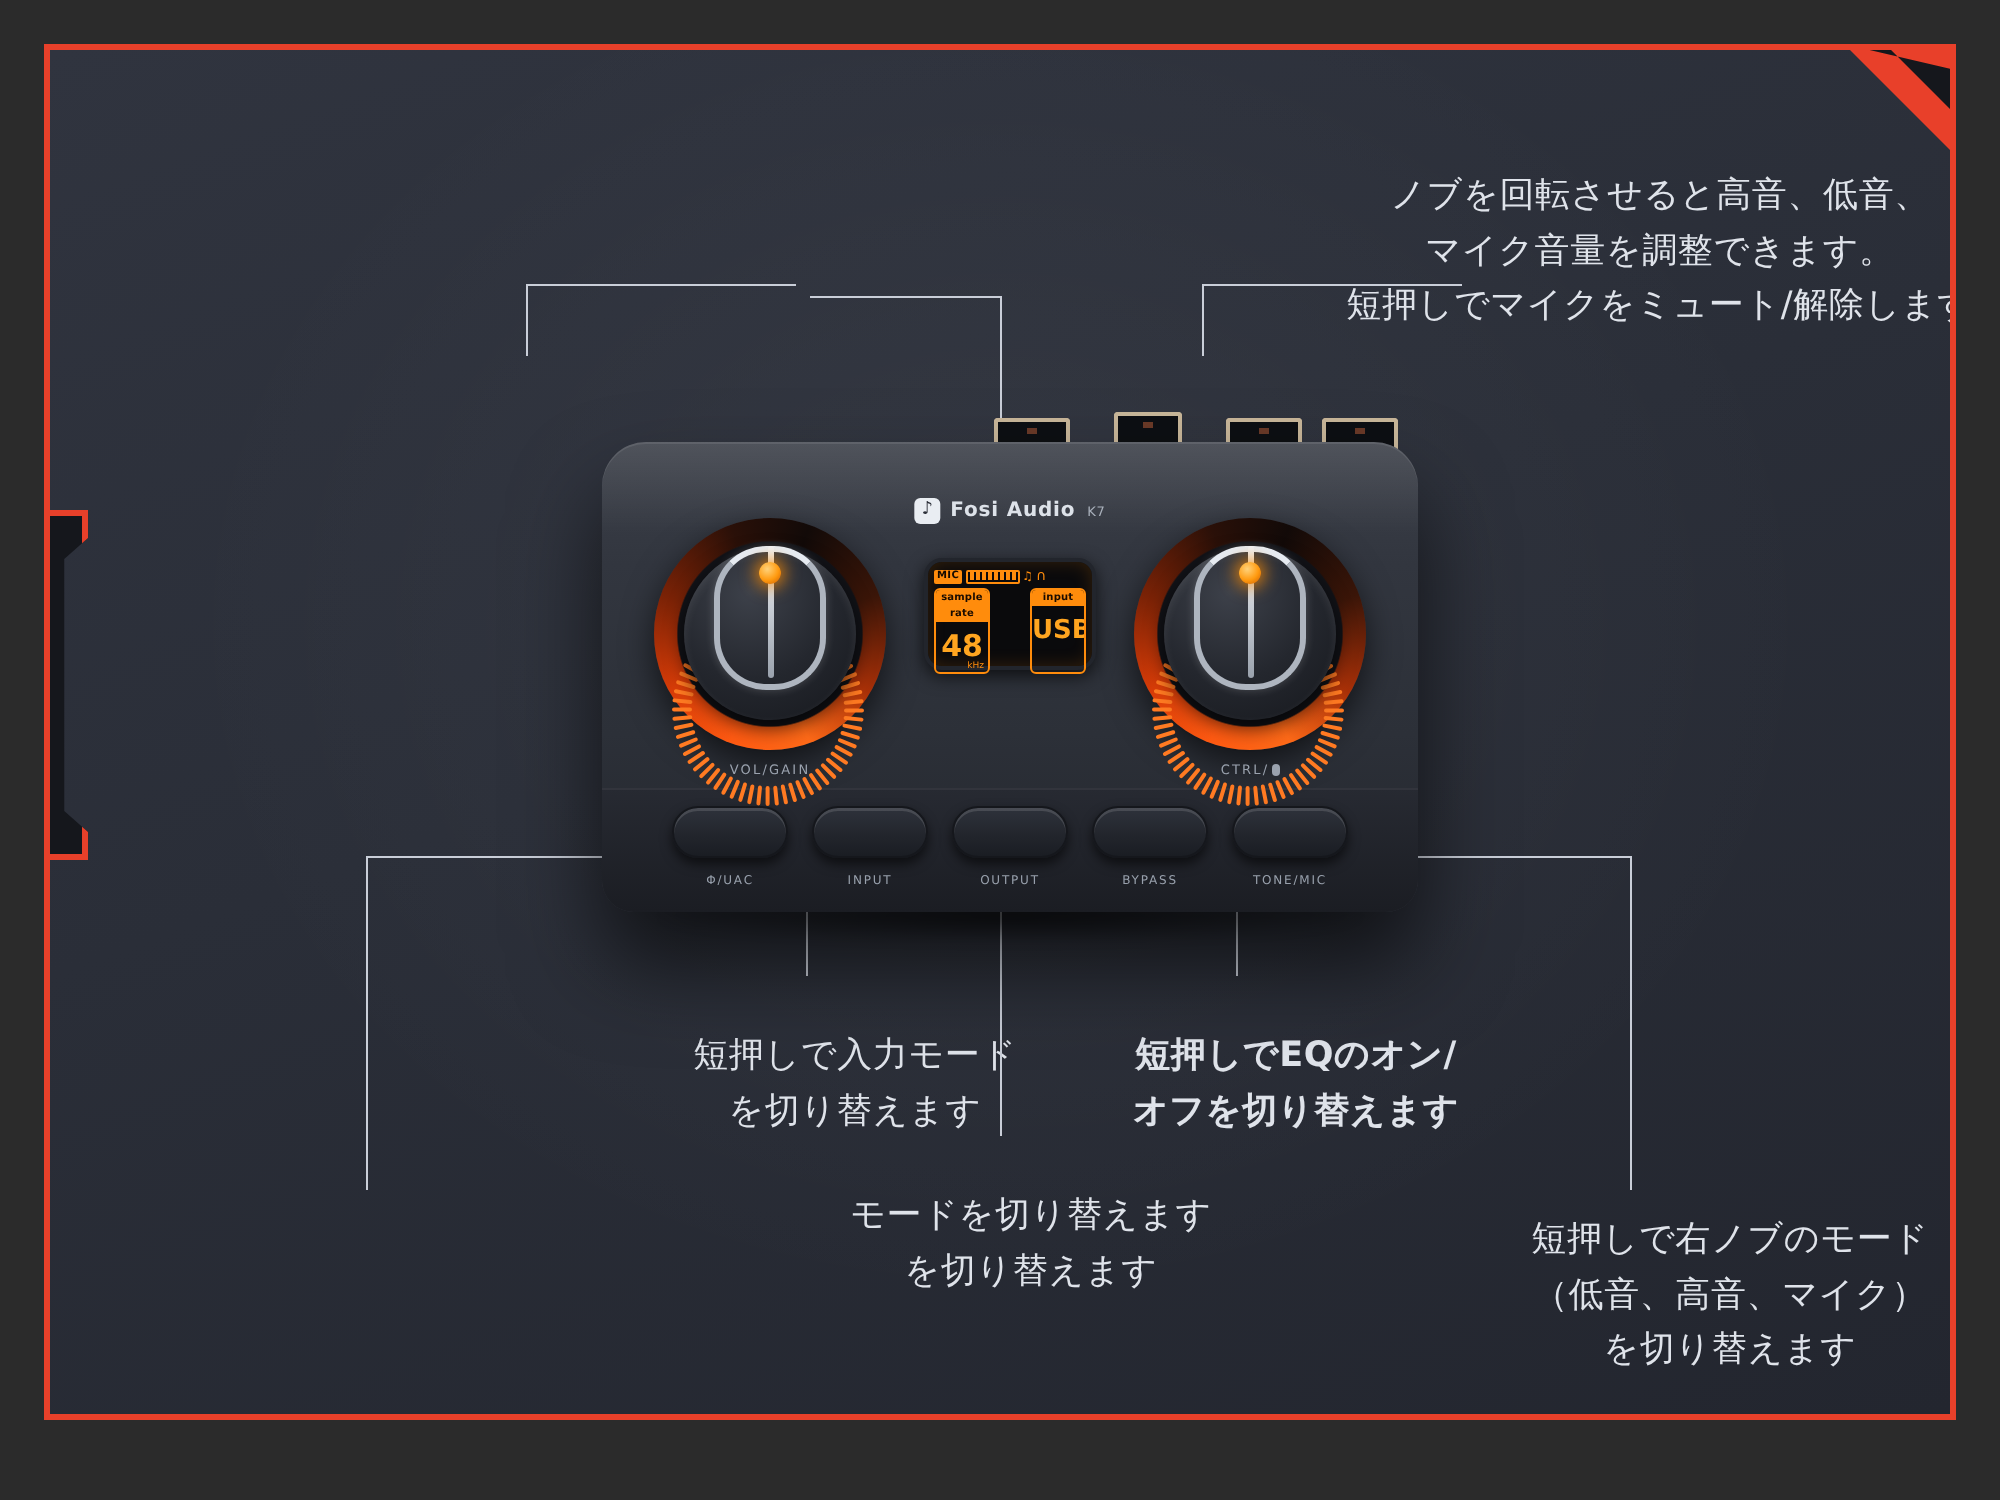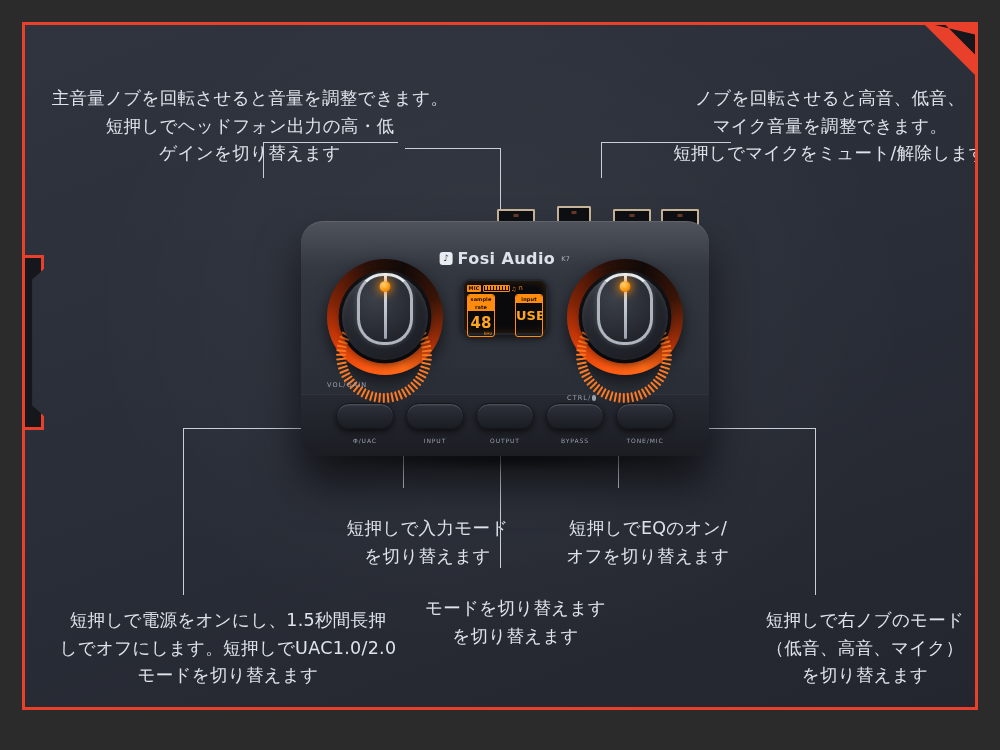--- a/index.html
+++ b/index.html
@@ -47,21 +47,21 @@
   }
 
   
   .cap{position:absolute;color:#dfe3ea;font-size:17.5px;line-height:1.58;letter-spacing:.3px;white-space:pre-line;}
   .cap.c{text-align:center;}
 
   #cap-vol   {left:20px;  top:60px;  width:410px;}
   #cap-ctrl  {left:630px; top:60px;  width:350px;}
   #cap-lcd   {left:395px; top:143px; width:190px;}
   #cap-input {left:290px; top:490px; width:225px;}
-  #cap-eq    {left:518px; top:490px; width:210px;}
+  #cap-eq    {left:518px; top:490px; width:210px;font-weight:bold;}
   #cap-output{left:378px; top:570px; width:225px;}
   #cap-power {left:8px;   top:582px; width:390px;}
   #cap-right {left:690px; top:582px; width:300px;}
 
   
   .ln{position:absolute;background:#c9ced8;}
   .lh{height:1px;}
   .lv{width:1px;}
 
   
@@ -84,21 +84,21 @@
   }
   .body-bottom{
     position:absolute;left:0;right:0;bottom:0;height:62px;border-radius:0 0 16px 16px;
     background:linear-gradient(180deg,#272a32 0%,#1b1d23 100%);
     box-shadow:inset 0 1px 0 rgba(255,255,255,.05);
   }
 
   
   .brand{position:absolute;left:50%;top:28px;transform:translateX(-50%);display:flex;align-items:center;gap:5px;}
   .brand .logo{width:13px;height:13px;border-radius:3px;background:#e9edf2;color:#2b2f38;font-size:9px;line-height:13px;text-align:center;font-weight:bold;}
-  .brand .bname{color:#dde2e9;font-size:16px;letter-spacing:.4px;font-weight:bold;}
+  .brand .bname{color:#dde2e9;font-size:10px;letter-spacing:.4px;font-weight:bold;}
   .brand .bmodel{color:#a9b0bb;font-size:6.5px;letter-spacing:.4px;margin-left:1px;}
 
   
   .knob{position:absolute;width:116px;height:116px;top:38px;}
   #knob-vol{left:26px;}
   #knob-ctrl{left:266px;}
   .knob .ring{
     position:absolute;inset:0;border-radius:50%;
     background:
       radial-gradient(circle at 50% 50%, #121318 0 56%, rgba(0,0,0,0) 57%),
@@ -123,23 +123,23 @@
     content:"";position:absolute;left:50%;top:-3px;margin-left:-1.5px;width:3px;height:66px;
     background:linear-gradient(180deg,#f0f3f7,#9aa2ad);border-radius:2px;
   }
   .knob .led{
     position:absolute;left:50%;top:22px;transform:translateX(-50%);
     width:11px;height:11px;border-radius:50%;
     background:radial-gradient(circle at 38% 32%,#ffd27a,#ff9a10 55%,#c85a00 100%);
     box-shadow:0 0 8px 2px rgba(255,140,0,.75);
     z-index:3;
   }
-  .knob-label{position:absolute;top:160px;width:116px;text-align:left;color:#9aa2ae;font-size:6.5px;letter-spacing:1.1px;}
+  .knob-label{position:absolute;top:160px;width:116px;text-align:center;color:#9aa2ae;font-size:6.5px;letter-spacing:1.1px;}
   #lbl-vol{left:26px;}
-  #lbl-ctrl{left:266px;margin-top:13px;}
+  #lbl-ctrl{left:266px;}
   .mic-glyph{display:inline-block;width:4px;height:6px;border-radius:2px;background:#9aa2ae;vertical-align:-1px;margin-left:1px;}
 
   
   .lcd{
     position:absolute;left:50%;top:58px;transform:translateX(-50%);
     width:86px;height:56px;border-radius:9px;
     background:#0a0a0c;
     border:2px solid #22252c;
     box-shadow:inset 0 0 9px rgba(255,140,0,.18), 0 3px 9px rgba(0,0,0,.7);
     padding:3px;box-sizing:border-box;
@@ -182,35 +182,29 @@
   <div class="panel">
     <div class="panel-inner"></div>
     <div class="vignette"></div>
 
     <div class="corner-tr"></div>
     <div class="corner-tr-slash"></div>
 
     <div class="edge-line"></div>
     <div class="edge-bracket"></div>
 
-    <div class="cap c" id="cap-vol">主音量ノブを回転させると音量を調整できます。
-短押しでヘッドフォン出力の高・低
-ゲインを切り替えます</div>
     <div class="cap c" id="cap-ctrl">ノブを回転させると高音、低音、
 マイク音量を調整できます。
 短押しでマイクをミュート/解除します</div>
     <div class="cap c" id="cap-input">短押しで入力モード
 を切り替えます</div>
     <div class="cap c" id="cap-eq">短押しでEQのオン/
 オフを切り替えます</div>
     <div class="cap c" id="cap-output">モードを切り替えます
 を切り替えます</div>
-    <div class="cap c" id="cap-power">短押しで電源をオンにし、1.5秒間長押
-しでオフにします。短押しでUAC1.0/2.0
-モードを切り替えます</div>
     <div class="cap c" id="cap-right">短押しで右ノブのモード
 （低音、高音、マイク）
 を切り替えます</div>
 
     <div class="ln lh" style="left:238px;top:117px;width:135px;"></div>
     <div class="ln lv" style="left:238px;top:117px;height:36px;"></div>
 
     <div class="ln lh" style="left:380px;top:123px;width:95px;"></div>
     <div class="ln lv" style="left:475px;top:123px;height:122px;"></div>
 

